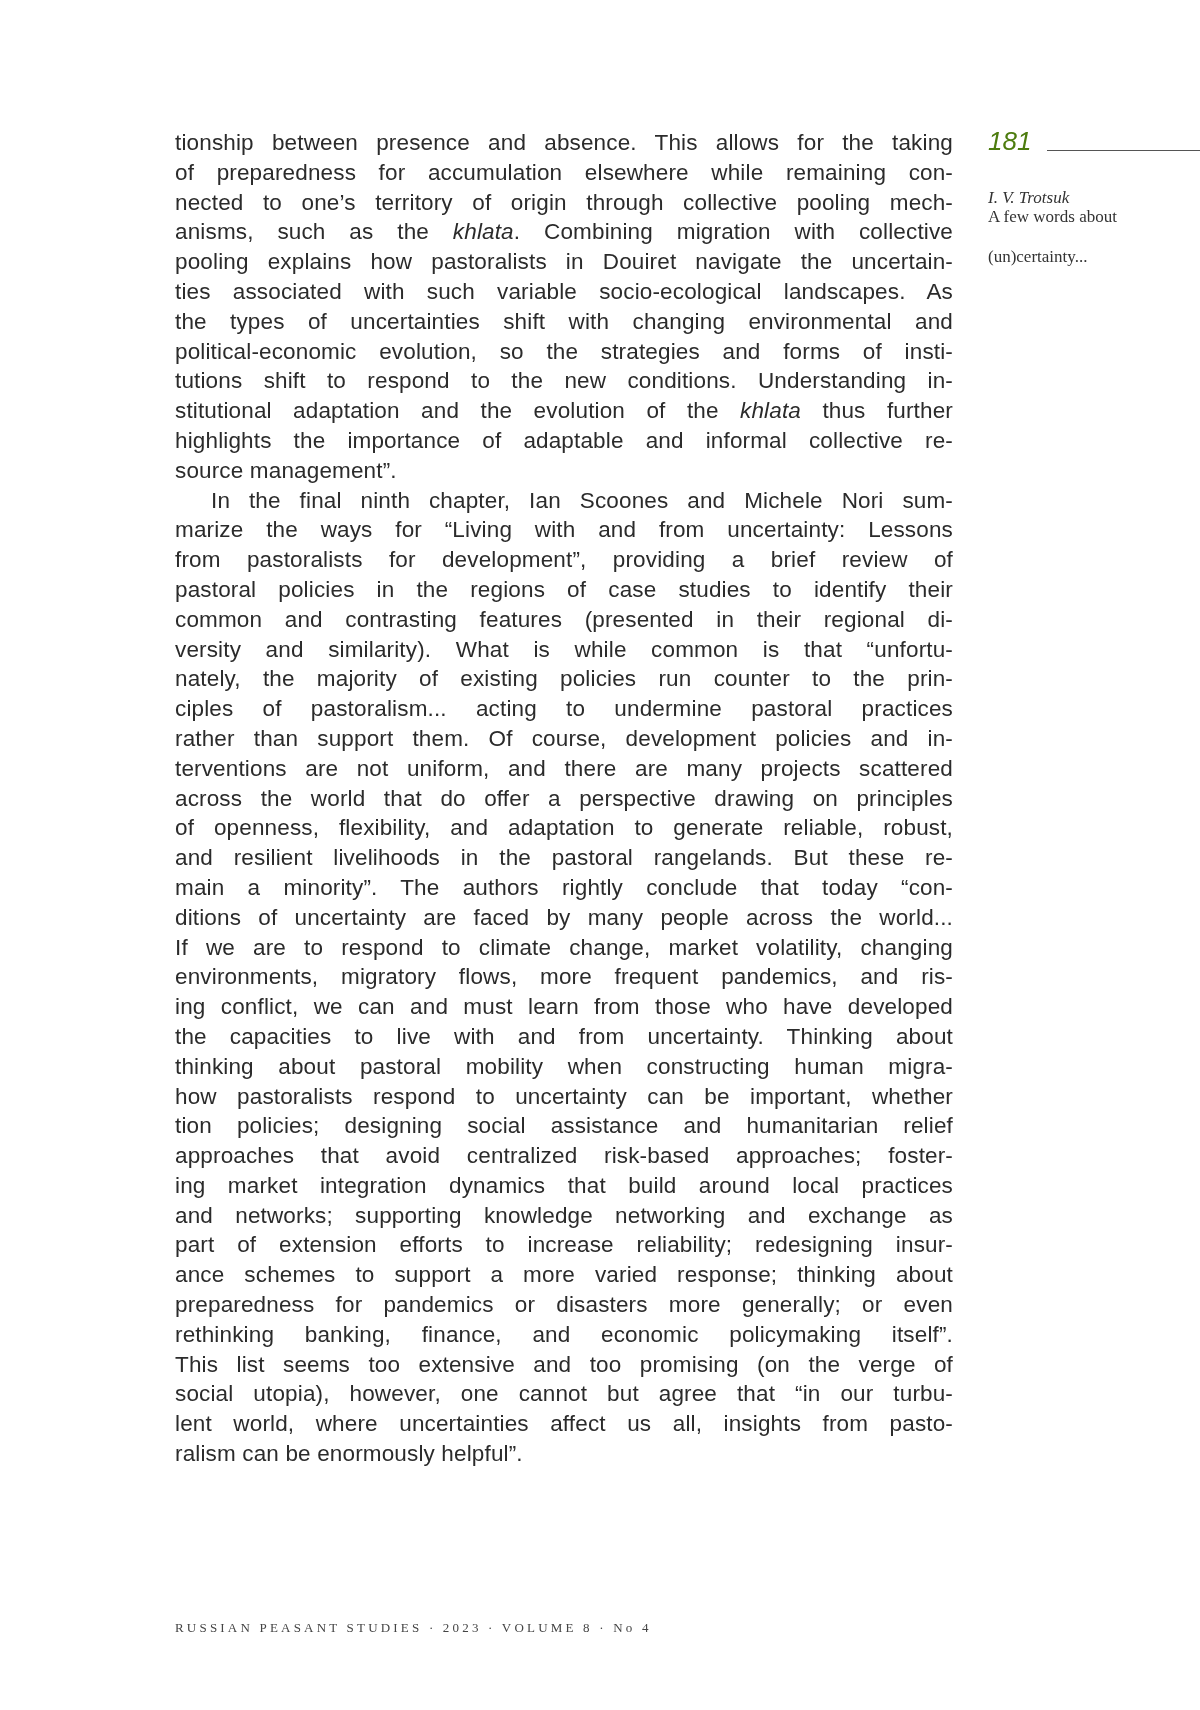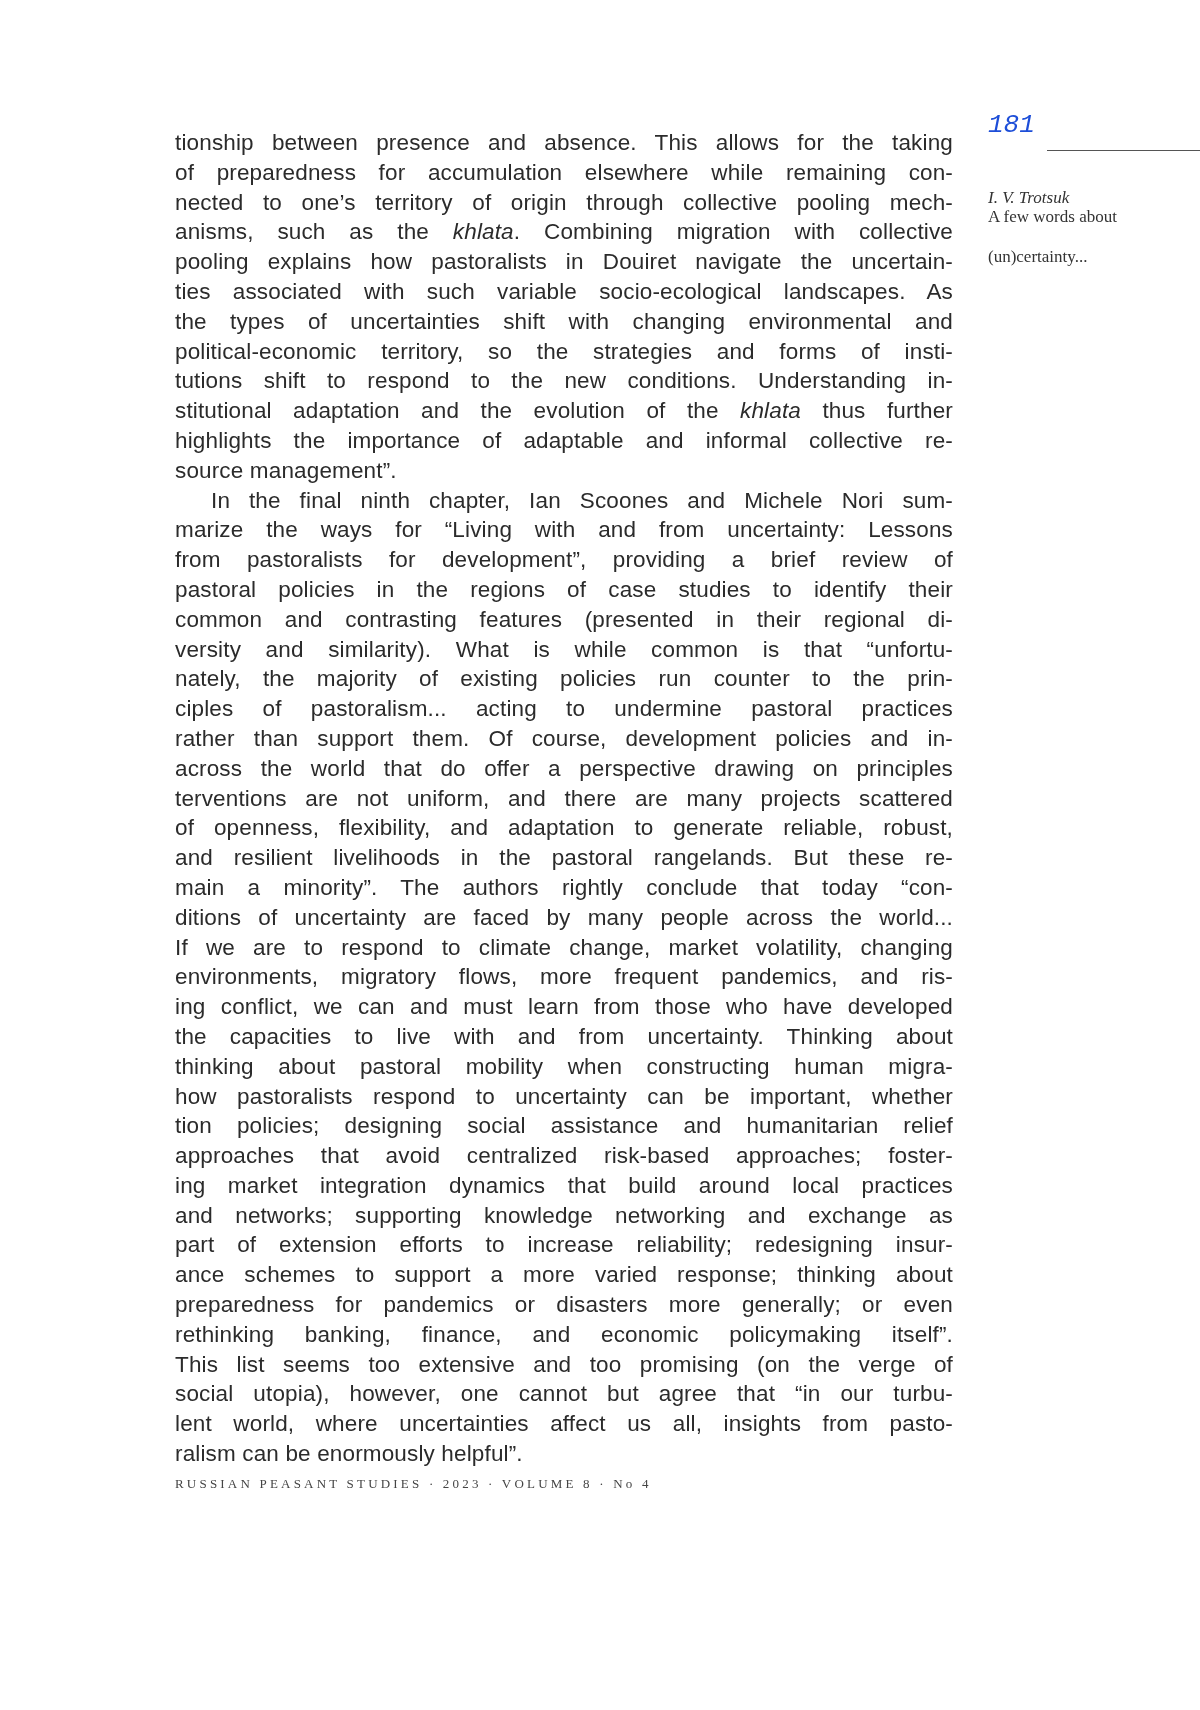--- a/index.html
+++ b/index.html
@@ -5,65 +5,65 @@
   html, body { margin: 0; padding: 0; background: #ffffff; }
   body { width: 1200px; height: 1710px; position: relative; overflow: hidden;
          font-family: "DejaVu Serif", "Liberation Serif", serif; color: #2b2b2b; }
   .main { position: absolute; left: 175px; top: 128px; width: 778px; }
   .line { display: block; height: 29.8px; line-height: 29.8px; font-size: 22.5px;
           white-space: nowrap; text-align: justify; text-align-last: justify;
           font-family: Liberation Sans, sans-serif; letter-spacing: 0.15px; }
   .line.last { text-align-last: left; }
   .line.indent { padding-left: 36px; }
   em { font-style: italic; }
-  .pagenum { position: absolute; left: 988px; top: 110px; font-size: 26px;
-             font-style: italic; font-family: Liberation Mono, monospace; color: #1d4ed8; }
+  .pagenum { position: absolute; left: 988px; top: 126px; font-size: 26px;
+             font-style: italic; font-family: Liberation Sans, sans-serif; color: #4d7c0f; }
   .rule { position: absolute; left: 1047px; top: 150px; width: 153px; height: 0;
           border-top: 1.5px solid #555; }
   .side { position: absolute; left: 988px; font-family: "Liberation Serif", serif;
           font-size: 17px; color: #333; }
   .side.author { top: 188px; font-style: italic; }
   .side.t1 { top: 207px; }
   .side.t2 { top: 247px; }
-  .footer { position: absolute; left: 175px; top: 1476px; font-size: 13px;
+  .footer { position: absolute; left: 175px; top: 1620px; font-size: 13px;
             letter-spacing: 3.2px; font-family: "Liberation Serif", serif; color: #444; }
 </style>
 </head>
 <body>
 
 <div class="pagenum">181</div>
 <div class="rule"></div>
 <div class="side author">I. V. Trotsuk</div>
 <div class="side t1">A few words about</div>
 <div class="side t2">(un)certainty...</div>
 
 <div class="main" id="main-text">
     <span class="line">tionship between presence and absence. This allows for the taking</span>
     <span class="line">of preparedness for accumulation elsewhere while remaining con-</span>
     <span class="line">nected to one’s territory of origin through collective pooling mech-</span>
     <span class="line"><span>anisms, such as the </span><em>khlata</em><span>. Combining migration with collective</span></span>
     <span class="line">pooling explains how pastoralists in Douiret navigate the uncertain-</span>
     <span class="line">ties associated with such variable socio-ecological landscapes. As</span>
     <span class="line">the types of uncertainties shift with changing environmental and</span>
-    <span class="line">political-economic territory, so the strategies and forms of insti-</span>
+    <span class="line">political-economic evolution, so the strategies and forms of insti-</span>
     <span class="line">tutions shift to respond to the new conditions. Understanding in-</span>
     <span class="line"><span>stitutional adaptation and the evolution of the </span><em>khlata</em><span> thus further</span></span>
     <span class="line">highlights the importance of adaptable and informal collective re-</span>
     <span class="line last">source management”.</span>
     <span class="line indent">In the final ninth chapter, Ian Scoones and Michele Nori sum-</span>
     <span class="line">marize the ways for “Living with and from uncertainty: Lessons</span>
     <span class="line">from pastoralists for development”, providing a brief review of</span>
     <span class="line">pastoral policies in the regions of case studies to identify their</span>
     <span class="line">common and contrasting features (presented in their regional di-</span>
     <span class="line">versity and similarity). What is while common is that “unfortu-</span>
     <span class="line">nately, the majority of existing policies run counter to the prin-</span>
     <span class="line">ciples of pastoralism... acting to undermine pastoral practices</span>
     <span class="line">rather than support them. Of course, development policies and in-</span>
+    <span class="line">terventions are not uniform, and there are many projects scattered</span>
     <span class="line">across the world that do offer a perspective drawing on principles</span>
-    <span class="line">terventions are not uniform, and there are many projects scattered</span>
     <span class="line">of openness, flexibility, and adaptation to generate reliable, robust,</span>
     <span class="line">and resilient livelihoods in the pastoral rangelands. But these re-</span>
     <span class="line">main a minority”. The authors rightly conclude that today “con-</span>
     <span class="line">ditions of uncertainty are faced by many people across the world...</span>
     <span class="line">If we are to respond to climate change, market volatility, changing</span>
     <span class="line">environments, migratory flows, more frequent pandemics, and ris-</span>
     <span class="line">ing conflict, we can and must learn from those who have developed</span>
     <span class="line">the capacities to live with and from uncertainty. Thinking about</span>
     <span class="line">thinking about pastoral mobility when constructing human migra-</span>
     <span class="line">how pastoralists respond to uncertainty can be important, whether</span>

